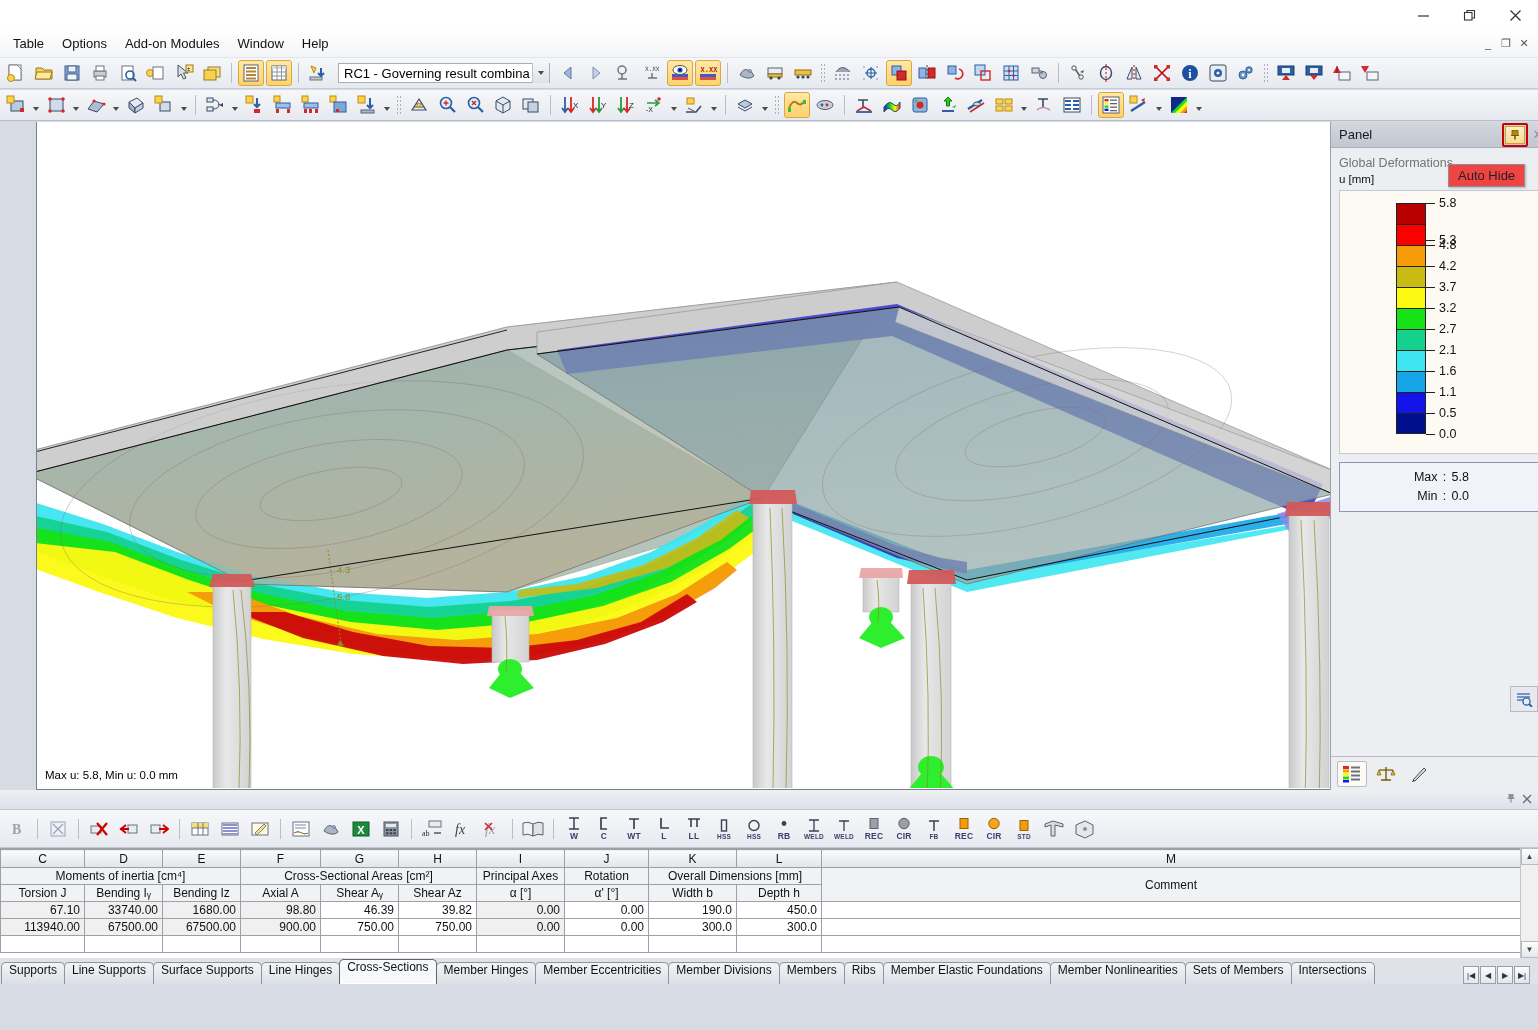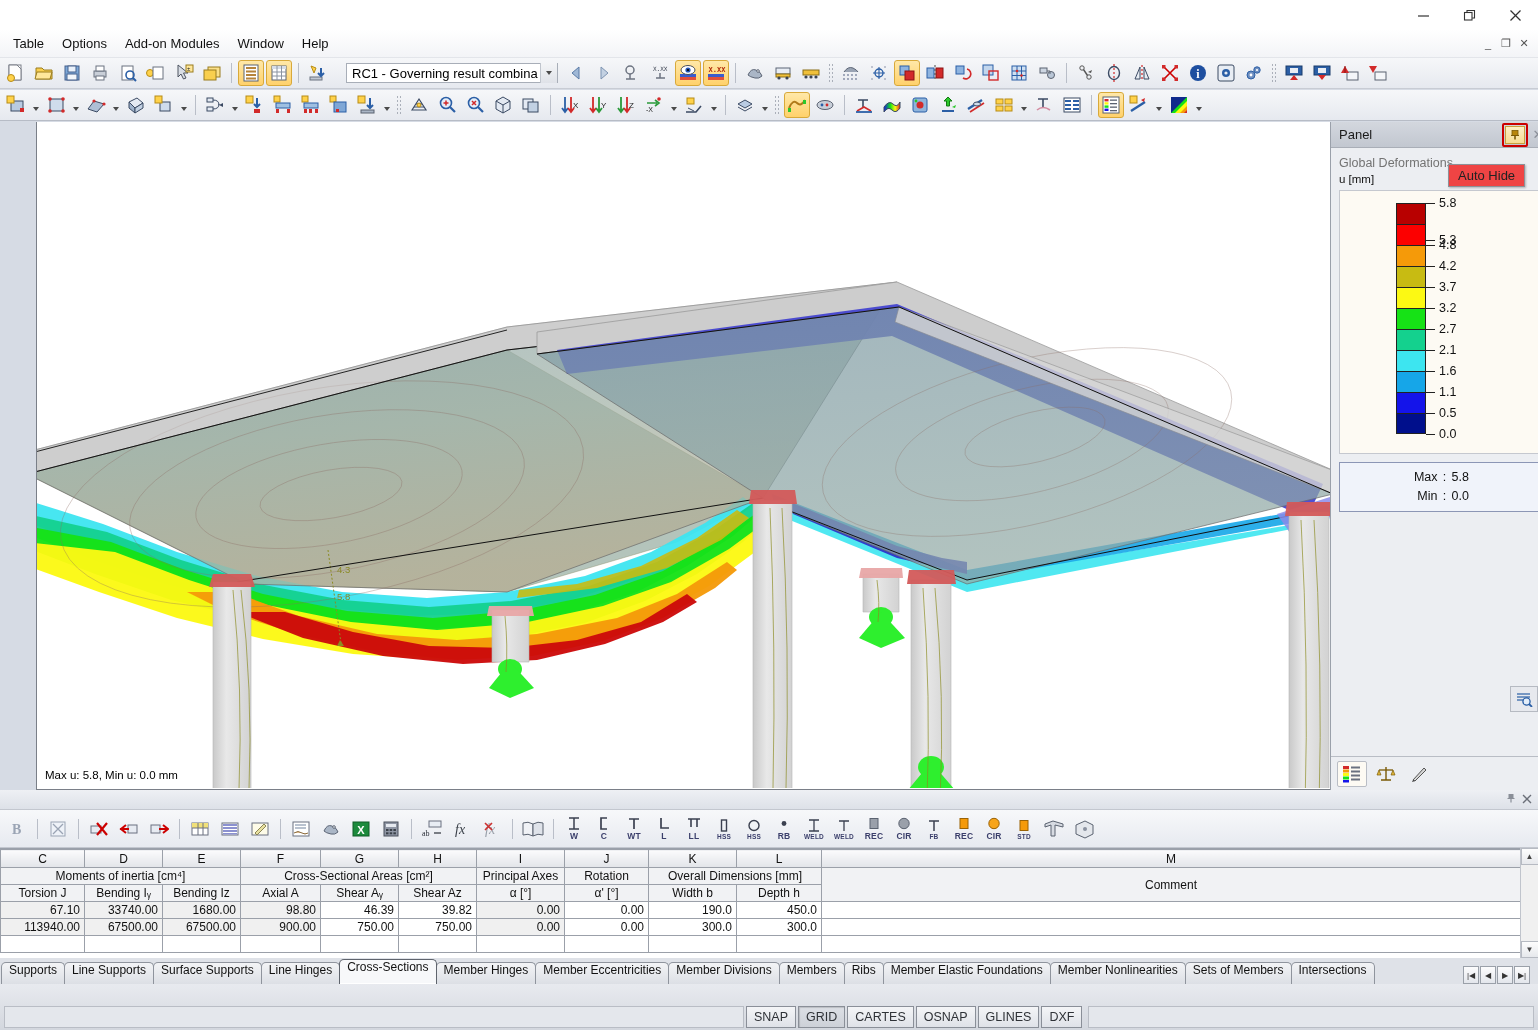--- a/index.html
+++ b/index.html
@@ -64,21 +64,21 @@
           background-image: radial-gradient(#9aa0ab 1px, transparent 1px);
           background-size: 3px 4px; opacity:.8; }
   .dropcaret {
     width:12px; height:26px; display:flex; align-items:flex-end; justify-content:center;
     padding-bottom:7px; flex:0 0 auto;
   }
   .caret { width:0;height:0;border-left:3.5px solid transparent;border-right:3.5px solid transparent;border-top:4px solid #4a4a4a; }
 
   
   .tb-combo {
-    height:20px; width:212px; margin-left:14px; margin-right:4px;
+    height:20px; width:212px; margin-left:6px; margin-right:4px;
     background:#fff; border:1px solid #a8aeb8; display:flex; align-items:center;
     flex:0 0 auto;
     justify-content:center;
   }
   .tb-combo .txt {
     flex:1; padding-left:5px; font-size:13px; color:#000;
     white-space:nowrap; overflow:hidden;
   }
   .tb-combo .btn {
     width:17px; height:20px; background:linear-gradient(#f4f5f7,#dfe2e8);
@@ -1629,38 +1629,14 @@
         <span>Intersections</span>
       </div>
     <div class="tab-nav">
       <div class="nav-btn">|◀</div>
       <div class="nav-btn">◀</div>
       <div class="nav-btn">▶</div>
       <div class="nav-btn">▶|</div>
     </div>
   </div>
 
-  <div class="statusbar">
-    <div class="sb-inner">
-      <div class="sb-left"></div>
-      <div class="sb-tog">
-          <span>SNAP</span>
-        </div>
-      <div class="sb-tog on">
-          <span>GRID</span>
-        </div>
-      <div class="sb-tog">
-          <span>CARTES</span>
-        </div>
-      <div class="sb-tog">
-          <span>OSNAP</span>
-        </div>
-      <div class="sb-tog">
-          <span>GLINES</span>
-        </div>
-      <div class="sb-tog">
-          <span>DXF</span>
-        </div>
-      <div class="sb-right"></div>
-    </div>
-  </div>
 
 </div>
 
 </body></html>

